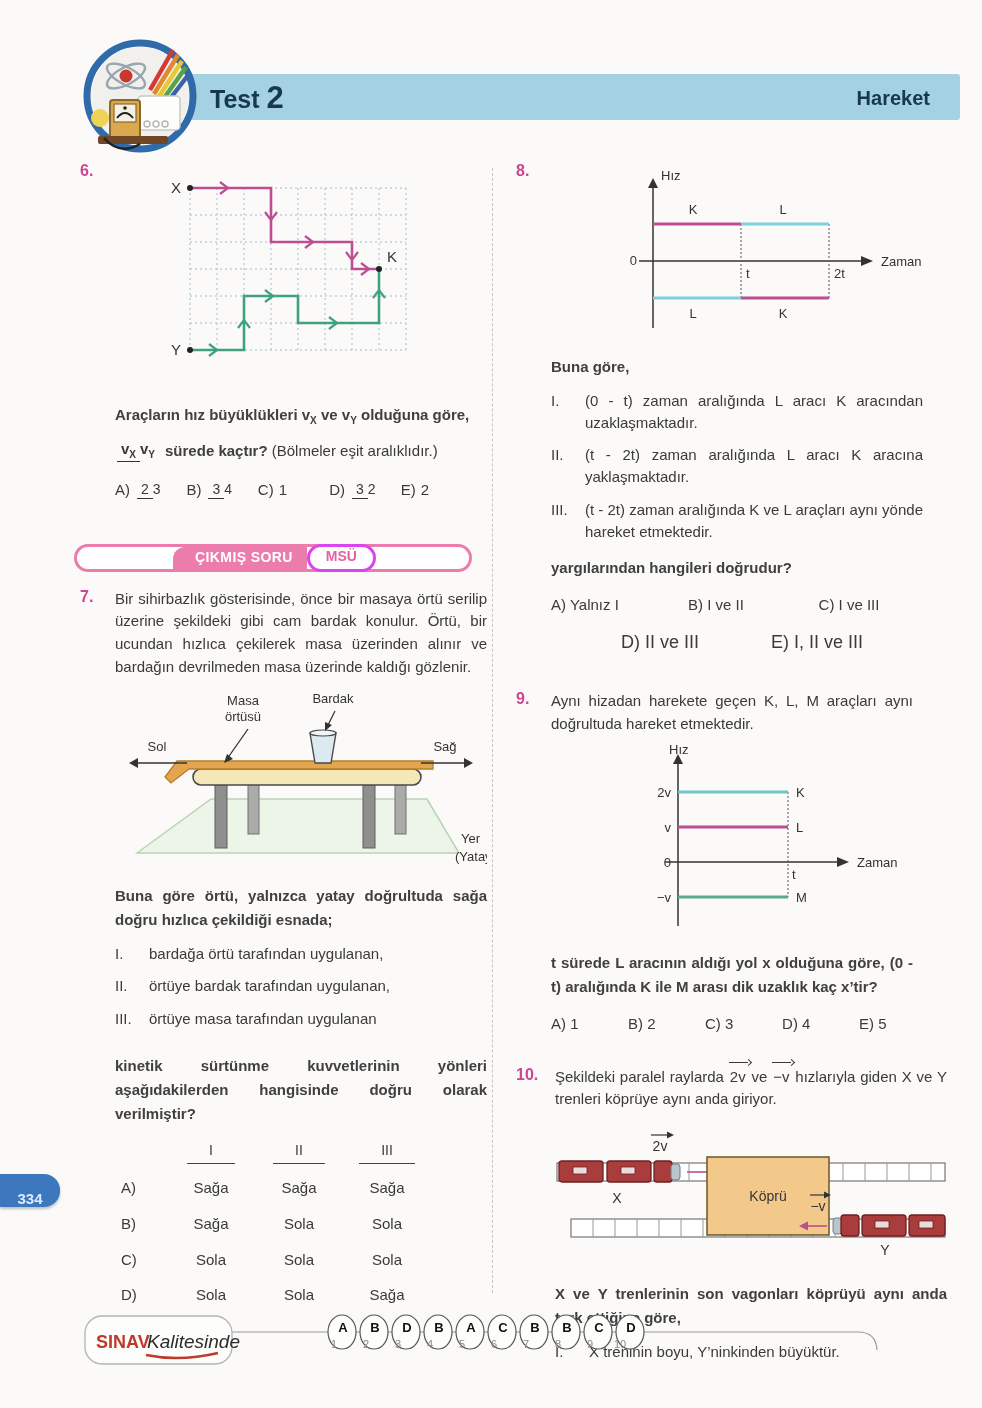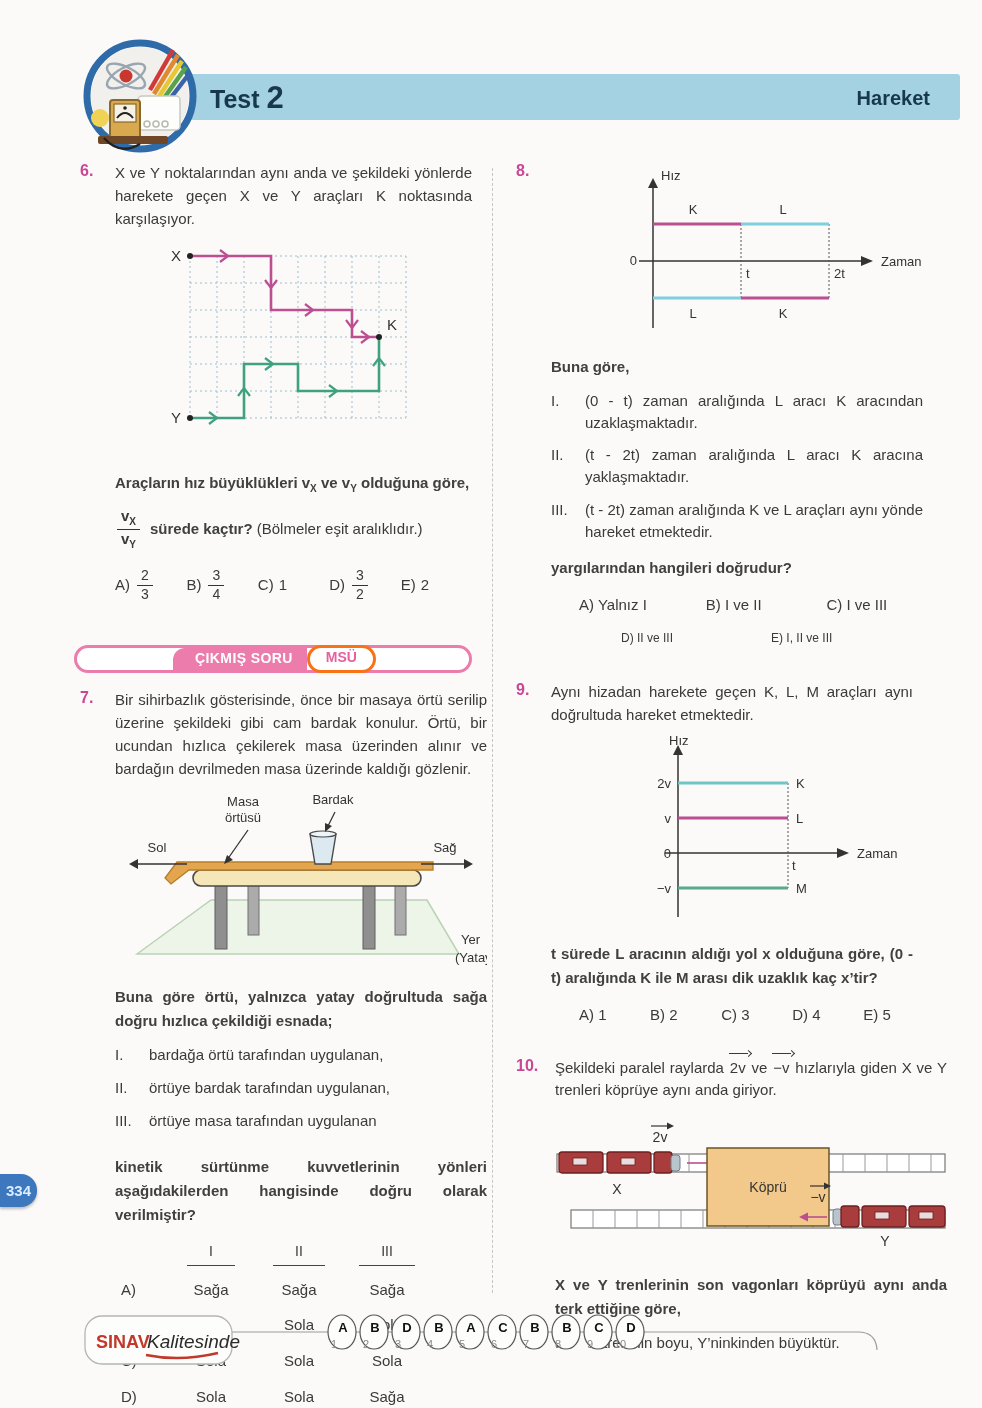--- a/index.html
+++ b/index.html
@@ -17,56 +17,56 @@
   .divider{position:absolute;left:492px;top:168px;height:1125px;border-left:1px dashed #c6c6c6;}
   
   .q{display:flex;gap:9px;}
   .qnum{color:#cb4693;font-weight:bold;font-size:16px;flex:none;width:26px;}
   .qbody{flex:1;font-size:15px;line-height:1.52;text-align:justify;}
   .bold{font-weight:bold;color:#404040;line-height:1.6;}
   .item{display:flex;gap:8px;margin-top:11px;font-size:15px;line-height:1.45;}
   .imark{flex:none;width:26px;}
   sub.vsub{font-size:10px;font-weight:bold;}
   
-  .frac{display:inline-flex;flex-direction:column;align-items:center;vertical-align:middle;
+  .frac{display:inline-flex;flex-direction:row;align-items:center;vertical-align:middle;
         font-size:14px;line-height:1.25;margin:0 2px;}
   .frac .top{border-bottom:1.4px solid #333;padding:0 4px;}
   .bigfrac{font-size:15px;font-weight:bold;}
   
   .opt-row{display:flex;align-items:center;gap:0;margin-top:16px;font-size:15px;}
   .opt-row .opt{display:flex;align-items:center;gap:5px;flex:1;}
   
   .badge{position:relative;height:22px;border:3px solid #ec7cab;border-radius:15px;
          margin:42px 0 16px -6px;display:flex;justify-content:center;align-items:stretch;background:#fff;}
   .badge .fill{background:#ec7cab;color:#fff;font-weight:bold;font-size:14px;
                padding:2px 14px 0 22px;border-radius:12px 0 0 0;letter-spacing:.4px;}
-  .badge .pill{background:#fff;border:3px solid #f97316;border-radius:14px;color:#e75f9e;
+  .badge .pill{background:#fff;border:3px solid #d946ef;border-radius:14px;color:#e75f9e;
                font-weight:bold;font-size:14px;padding:1px 16px 0;margin:-3px -3px -3px 0;}
   
   .tbl{display:grid;grid-template-columns:46px 88px 88px 88px;row-gap:13px;margin:14px 0 0 6px;
        font-size:15px;text-align:center;}
   .tbl .hd{font-size:14px;}
   .tbl .hd span{display:inline-block;border-bottom:1.5px solid #444;padding:0 22px 2px;}
   .tbl .lab{text-align:left;}
   
-  .ans-row{display:flex;margin-top:14px;font-size:15px;margin-left:28px;}
+  .ans-row{display:flex;margin-top:14px;font-size:15px;}
   .ans-row .a1{flex:1.05;}
   .ans-row .a2{flex:1;}
   .ans-row .a3{flex:.8;}
-  .ans-row2{display:flex;margin-top:12px;font-size:12px;}
+  .ans-row2{display:flex;margin-top:12px;font-size:18px;}
   .ans-row2 .sp1{width:70px;}
   
   .vec{position:relative;display:inline-block;padding:0 1px;}
   .vec::after{content:"";position:absolute;left:0;right:-1px;top:-4px;border-top:1.3px solid currentColor;}
   .vec::before{content:"";position:absolute;right:-4px;top:-6px;width:4px;height:4px;
                border-top:1.3px solid currentColor;border-right:1.3px solid currentColor;transform:rotate(45deg);}
   
-  .page-tab{position:absolute;left:0;top:1174px;width:37px;height:33px;background:#3d78bf;
+  .page-tab{position:absolute;left:0;top:1174px;width:60px;height:33px;background:#3d78bf;
             border-radius:0 16px 16px 0;color:#dcecff;font-weight:bold;font-size:15px;
-            display:flex;align-items:center;justify-content:center;box-shadow:0 2px 3px rgba(0,0,0,.25);}
+            display:flex;align-items:flex-end;justify-content:center;box-shadow:0 2px 3px rgba(0,0,0,.25);}
   .footer-svg{position:absolute;left:0;top:1302px;}
   svg text{font-family:"Liberation Sans",sans-serif;}
 </style>
 </head>
 <body>
 
 <div class="page">
 
   <div class="header-bar">
     <div class="test-title">
@@ -107,21 +107,20 @@
     </svg>
   </div>
 
   <div class="divider"></div>
 
   <div class="col-left">
 
     <div class="q">
       <span class="qnum">6.</span>
       <div class="qbody">
-        <div>X ve Y noktalarından aynı anda ve şekildeki yönlerde harekete geçen X ve Y araçları K noktasında karşılaşıyor.</div>
         <svg width="310" height="208" viewBox="0 0 310 208" style="margin:14px 0 0 42px">
 
           <g stroke="#9fbecd" stroke-width="1" stroke-dasharray="2,3">
             <path d="M33,12H249 M33,39H249 M33,66H249 M33,93H249 M33,120H249 M33,147H249 M33,174H249"></path>
             <path d="M33,12V174 M60,12V174 M87,12V174 M114,12V174 M141,12V174 M168,12V174 M195,12V174 M222,12V174 M249,12V174"></path>
           </g>
 
           <path d="M33,12 L114,12 L114,66 L195,66 L195,93 L222,93" fill="none" stroke="#bb4f92" stroke-width="2.6"></path>
           <g fill="none" stroke="#bb4f92" stroke-width="2.2">
             <path d="M63,6 L71,12 L63,18"></path>

